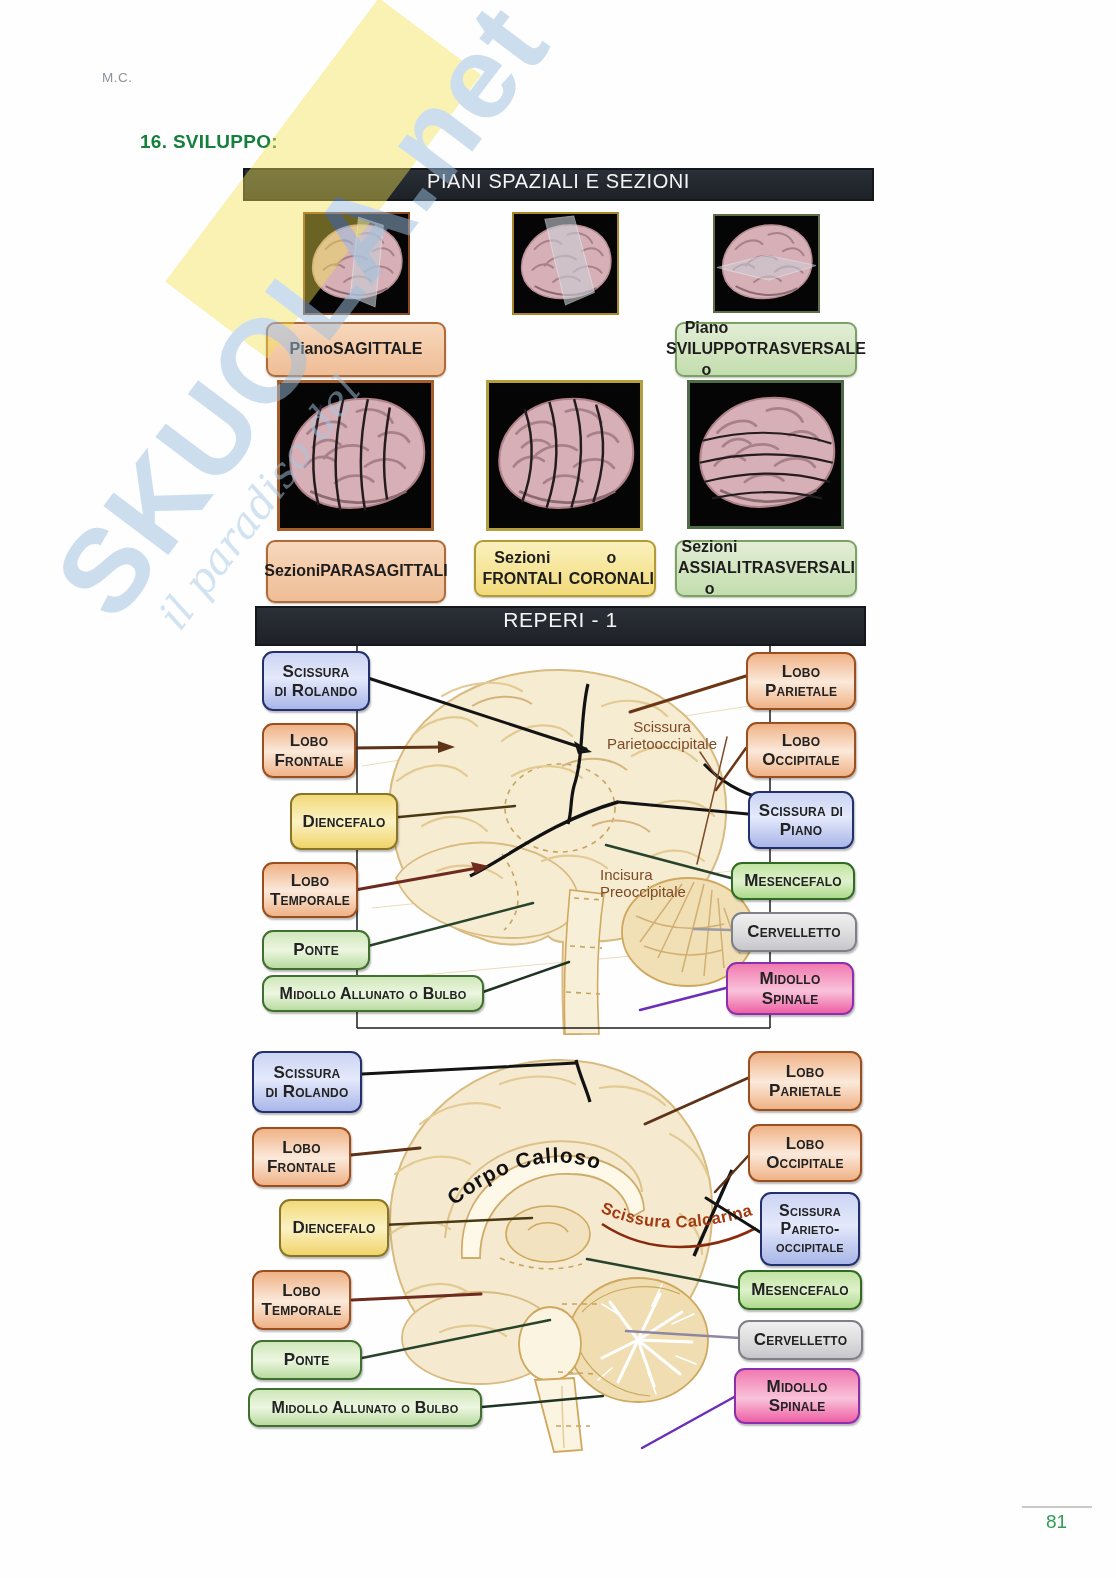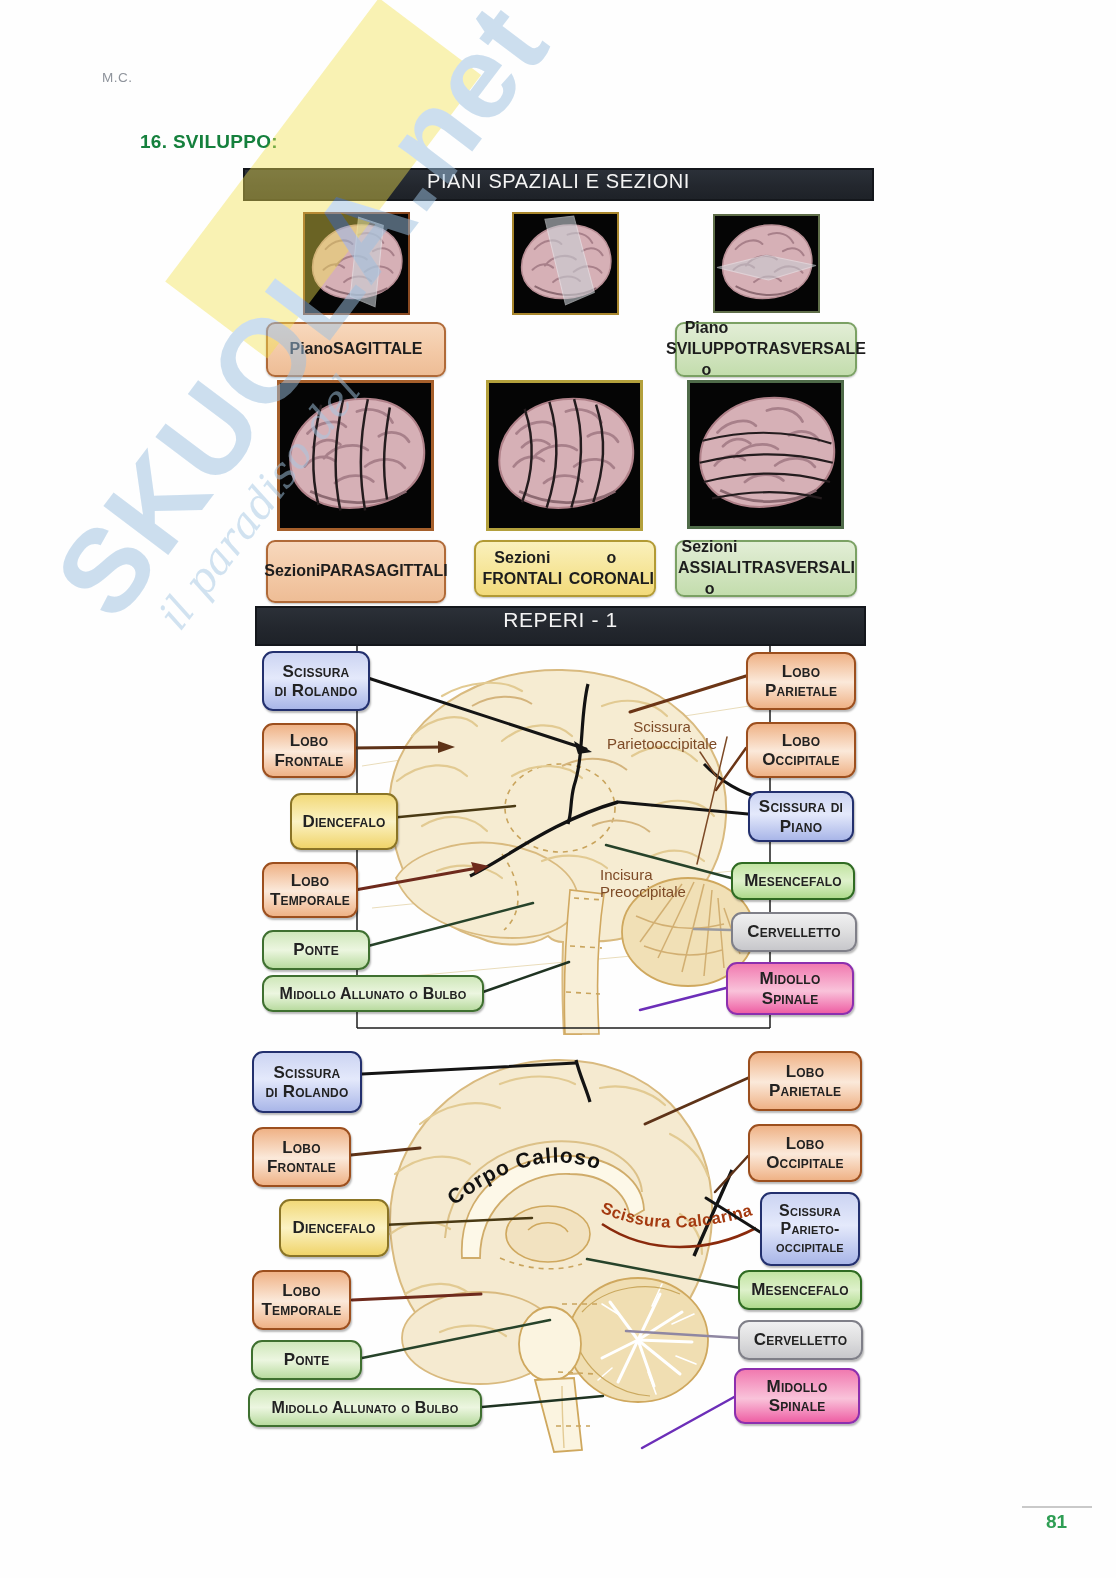--- a/index.html
+++ b/index.html
@@ -57,21 +57,21 @@
   .watermark{left:28px;top:560px;transform:rotate(-53deg);transform-origin:0 0;z-index:30;
              opacity:.5;pointer-events:none;width:820px;}
   .wm-band{position:absolute;left:305px;top:-58px;width:355px;height:128px;background:#f2e14e;opacity:.85;}
   .wm-brand{position:relative;font-size:118px;font-weight:bold;color:#9cc0e0;letter-spacing:2px;
             font-family:"Liberation Sans",sans-serif;}
   .wm-tagline{position:relative;font-family:"DejaVu Serif",serif;font-style:italic;font-size:42px;
               color:#a5c8e4;margin:-10px 0 0 34px;}
 
   
   .foot-rule{left:1022px;top:1506px;width:70px;height:2px;background:#c9c9c9;z-index:4;}
-  .page-num{left:1046px;top:1511px;font-size:19px;color:#2f9e54;z-index:4;font-weight:bold;}
+  .page-num{left:1046px;top:1511px;font-size:19px;color:#2f9e54;z-index:4;}
 </style>
 </head>
 <body>
 
 <div class="page">
 
   <svg width="0" height="0" style="position:absolute" aria-hidden="true">
     <defs>
       <g id="pinkBrain">
         <path d="M8,56 C4,34 22,12 48,9 C74,6 93,20 94,42 C95,60 82,75 58,79 C32,83 12,74 8,56 Z" fill="#d6b0b6" stroke="#b98f96" stroke-width="1.5"></path>
@@ -393,21 +393,21 @@
     </div>
 
   <div class="abs bx orange" style="left:746px;top:652px;width:110px;height:58px;">
     <span>Lobo</span>
       <span>Parietale</span>
     </div>
   <div class="abs bx orange" style="left:746px;top:722px;width:110px;height:56px;">
     <span>Lobo</span>
       <span>Occipitale</span>
     </div>
-  <div class="abs bx blue" style="left:748px;top:791px;width:106px;height:51px;">
+  <div class="abs bx blue" style="left:748px;top:791px;width:106px;height:58px;">
     <span>Scissura di</span>
       <span>Piano</span>
     </div>
   <div class="abs bx green2" style="left:731px;top:862px;width:124px;height:38px;">
     <span>Mesencefalo</span>
     </div>
   <div class="abs bx gray" style="left:731px;top:912px;width:126px;height:40px;">
     <span>Cervelletto</span>
     </div>
   <div class="abs bx pink" style="left:726px;top:962px;width:128px;height:53px;">

